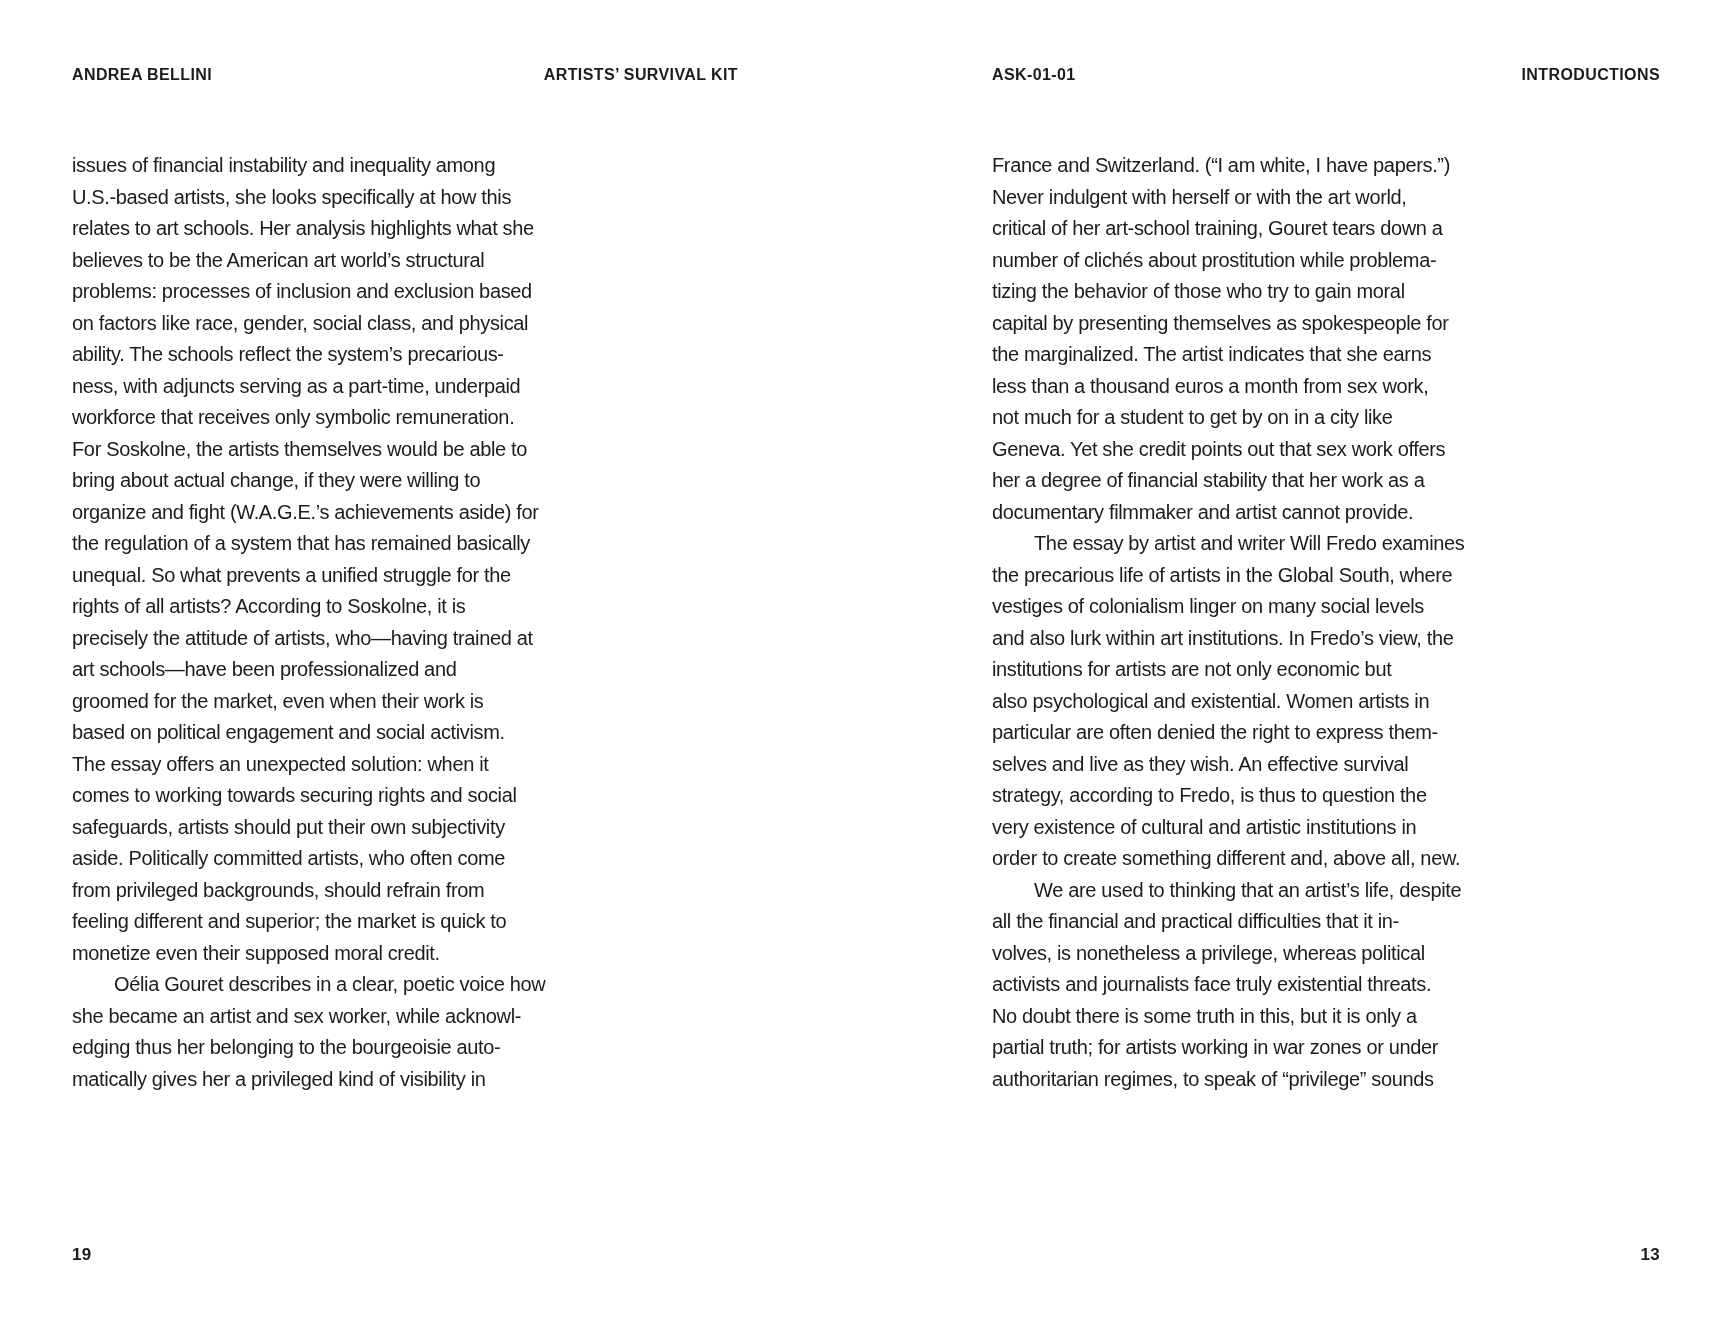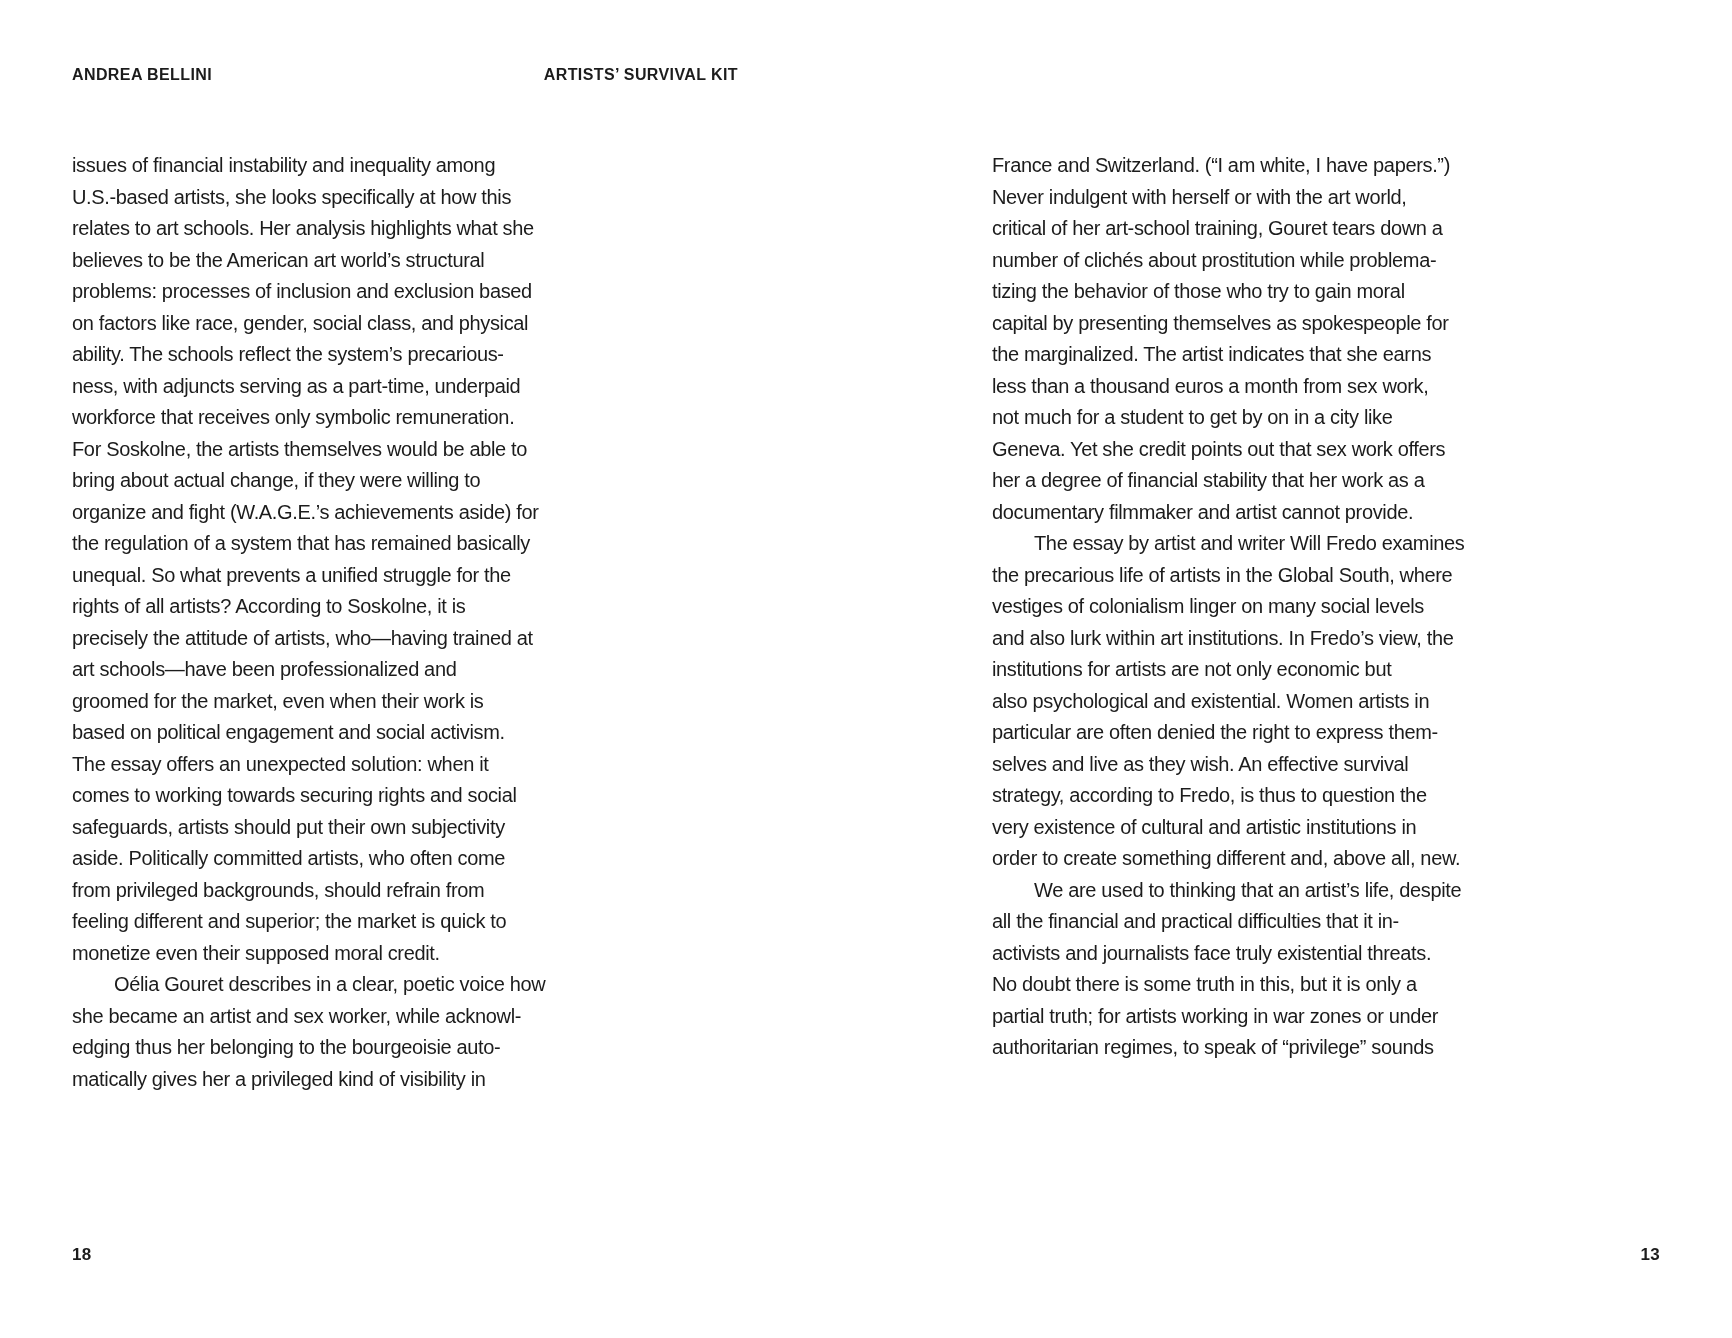--- a/index.html
+++ b/index.html
@@ -61,20 +61,24 @@
 </head>
 <body style="background: rgb(255, 255, 255); color: rgb(28, 28, 28);">
 
 <div class="spread">
 
   <div class="running-head running-head-left">
     <span>ANDREA BELLINI</span>
     <span>ARTISTS’ SURVIVAL KIT</span>
   </div>
 
+  <div class="running-head running-head-right">
+    <span>ASK-01-01</span>
+    <span>INTRODUCTIONS</span>
+  </div>
 
   <div class="body-col body-col-left">
       <div class="line">issues of financial instability and inequality among</div>
       <div class="line">U.S.-based artists, she looks specifically at how this</div>
       <div class="line">relates to art schools. Her analysis highlights what she</div>
       <div class="line">believes to be the American art world’s structural</div>
       <div class="line">problems: processes of inclusion and exclusion based</div>
       <div class="line">on factors like race, gender, social class, and physical</div>
       <div class="line">ability. The schools reflect the system’s precarious-</div>
       <div class="line">ness, with adjuncts serving as a part-time, underpaid</div>
@@ -121,23 +125,24 @@
       <div class="line">and also lurk within art institutions. In Fredo’s view, the</div>
       <div class="line">institutions for artists are not only economic but</div>
       <div class="line">also psychological and existential. Women artists in</div>
       <div class="line">particular are often denied the right to express them-</div>
       <div class="line">selves and live as they wish. An effective survival</div>
       <div class="line">strategy, according to Fredo, is thus to question the</div>
       <div class="line">very existence of cultural and artistic institutions in</div>
       <div class="line">order to create something different and, above all, new.</div>
       <div class="line indent">We are used to thinking that an artist’s life, despite</div>
       <div class="line">all the financial and practical difficulties that it in-</div>
+      <div class="line">volves, is nonetheless a privilege, whereas political</div>
       <div class="line">activists and journalists face truly existential threats.</div>
       <div class="line">No doubt there is some truth in this, but it is only a</div>
       <div class="line">partial truth; for artists working in war zones or under</div>
       <div class="line">authoritarian regimes, to speak of “privilege” sounds</div>
     </div>
 
-  <div class="page-number page-number-left">18</div>
+  <div class="page-number page-number-left">19</div>
 
   <div class="page-number page-number-right">13</div>
 
 </div>
 
 </body></html>

